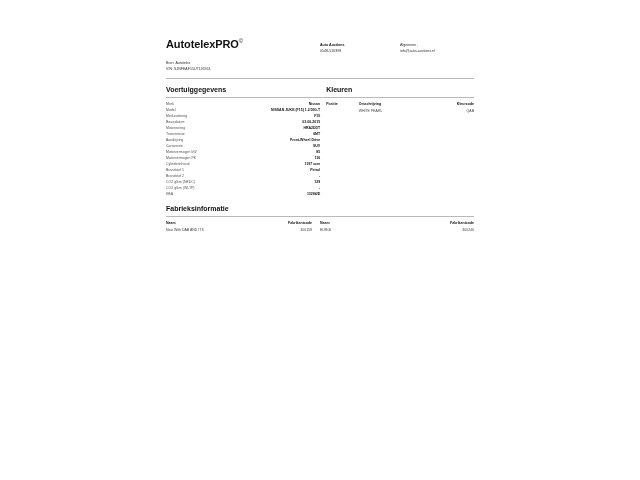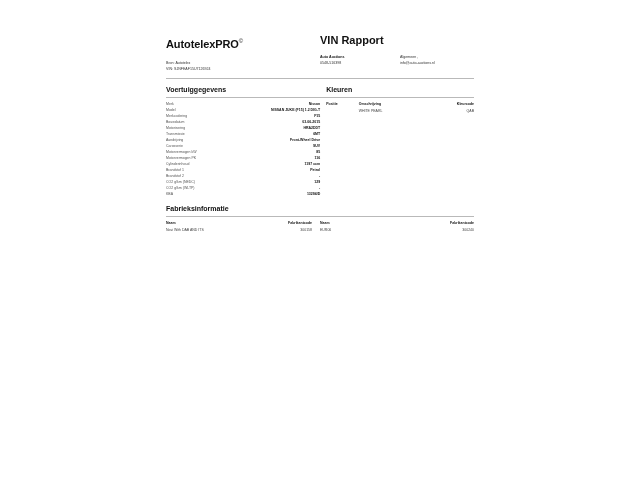--- a/index.html
+++ b/index.html
@@ -159,21 +159,20 @@
         <div class="header-col">
           <div class="brand">
             <span>AutotelexPRO</span><span class="sup">©</span>
           </div>
           <div class="header-meta">
             <div>Bron: Autotelex</div>
             <div>VIN: SJNFEAF15U7126924</div>
           </div>
         </div>
         <div class="header-col">
-          <div class="doc-title">VIN Rapport</div>
           <div class="auc-row">
             <div class="auc-left">
               <div class="auc-strong">Auto Auctions</div>
               <div>0548-516398</div>
             </div>
             <div class="auc-right">
               <div>Algemeen ,</div>
               <div>info@auto-auctions.nl</div>
             </div>
           </div>

